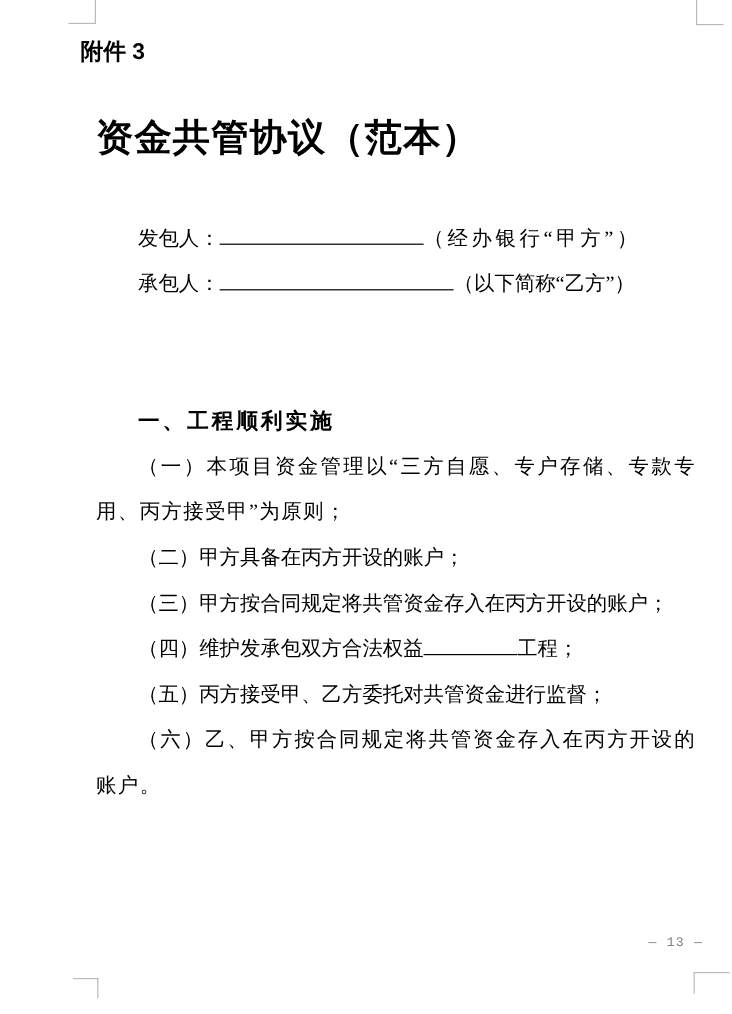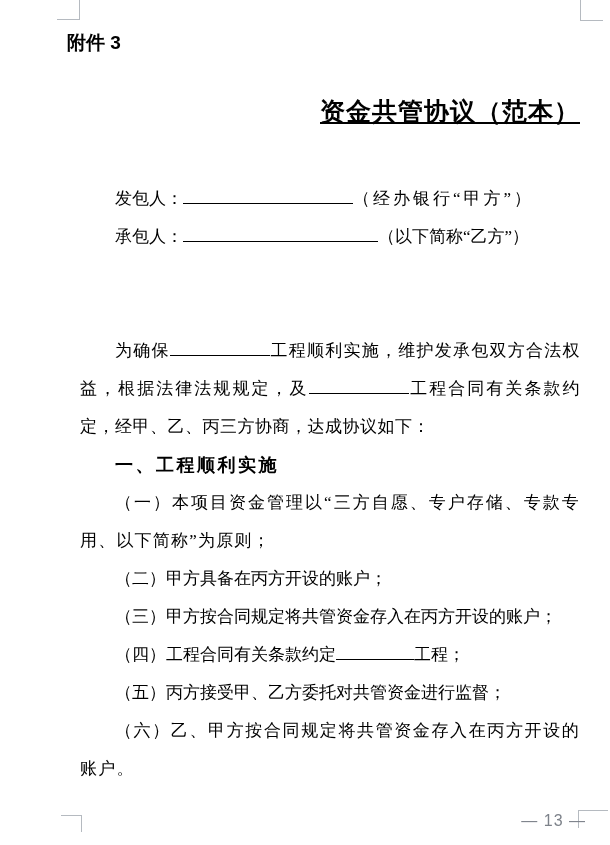--- a/index.html
+++ b/index.html
@@ -15,22 +15,22 @@
   .crop.tr { left:580px; top:0;      width:22px; height:20px; border-left-width:1px;  border-bottom-width:1px; }
   .crop.bl { left:61px;  top:815px;  width:20px; height:16px; border-right-width:1px; border-top-width:1px; }
   .crop.br { left:578px; top:810px;  width:29px; height:17px; border-left-width:1px;  border-top-width:1px; }
 
   .attachment {
     position:absolute; left:67px; top:30px;
     font-family:"Liberation Sans", sans-serif; font-weight:bold; font-size:19px;
   }
   .title {
     position:absolute; left:80px; top:96px; width:500px; margin:0;
-    text-align:right; font-family:"Liberation Sans", sans-serif;
-    font-weight:bold; font-size:25px; letter-spacing:1px; line-height:1.2;text-decoration:underline;
+    text-align:left; font-family:"Liberation Sans", sans-serif;
+    font-weight:bold; font-size:31px; letter-spacing:1px; line-height:1.2;
   }
 
   .parties {
     position:absolute; left:80px; top:180px; width:500px;
     font-size:17px; line-height:38px;
   }
   .party-line { padding-left:35px; white-space:nowrap; }
 
   .blank { display:inline-block; height:17px; border-bottom:1px solid #000; }
   .w170 { width:170px; } .w195 { width:195px; } .w173 { width:173px; }
@@ -44,22 +44,22 @@
   .para { margin:0; text-indent:35px; text-align:justify; }
   .preamble { letter-spacing:0.5px; }
   .ls12 { letter-spacing:1.2px; }
   .heading {
     margin:0; text-indent:35px;
     font-family:"Liberation Sans", sans-serif; font-weight:bold;
     font-size:18px; letter-spacing:2.5px;
   }
 
   .pagenum {
-    position:absolute; top:812px; right:24px;
-    font-family:Liberation Sans, sans-serif; font-size:16px;
+    position:absolute; top:780px; right:24px;
+    font-family:Liberation Mono, monospace; font-size:11px;
     color:#7d828a; letter-spacing:1px;
   }
 </style>
 </head>
 <body>
 
 <div class="page">
 
   <div class="crop tl"></div>
   <div class="crop tr"></div>
@@ -74,31 +74,30 @@
     <div class="party-line">
       <span>发包人：</span><span class="blank w170"></span><span class="sp1">（经办银行“甲方”）</span>
     </div>
     <div class="party-line">
       <span>承包人：</span><span class="blank w195"></span><span>（以下简称“乙方”）</span>
     </div>
   </div>
 
   <div class="bodytext">
 
-    <p class="para preamble"><span>为确保</span><span class="blank w100"></span><span>工程顺利实施，维护发承包双方合法权益，根据法律法规规定，及</span><span class="blank w100"></span><span>工程合同有关条款约定，经甲、乙、丙三方协商，达成协议如下：</span></p>
 
     <p class="heading">一、工程顺利实施</p>
 
-    <p class="para ls12">（一）本项目资金管理以“三方自愿、专户存储、专款专用、以下简称”为原则；</p>
+    <p class="para ls12">（一）本项目资金管理以“三方自愿、专户存储、专款专用、丙方接受甲”为原则；</p>
 
     <p class="para">（二）甲方具备在丙方开设的账户；</p>
 
     <p class="para">（三）甲方按合同规定将共管资金存入在丙方开设的账户；</p>
 
-    <p class="para"><span>（四）工程合同有关条款约定</span><span class="blank w78"></span><span>工程；</span></p>
+    <p class="para"><span>（四）维护发承包双方合法权益</span><span class="blank w78"></span><span>工程；</span></p>
 
     <p class="para">（五）丙方接受甲、乙方委托对共管资金进行监督；</p>
 
     <p class="para ls12">（六）乙、甲方按合同规定将共管资金存入在丙方开设的账户。</p>
 
   </div>
 
   <div class="pagenum">— 13 —</div>
 
 </div>

